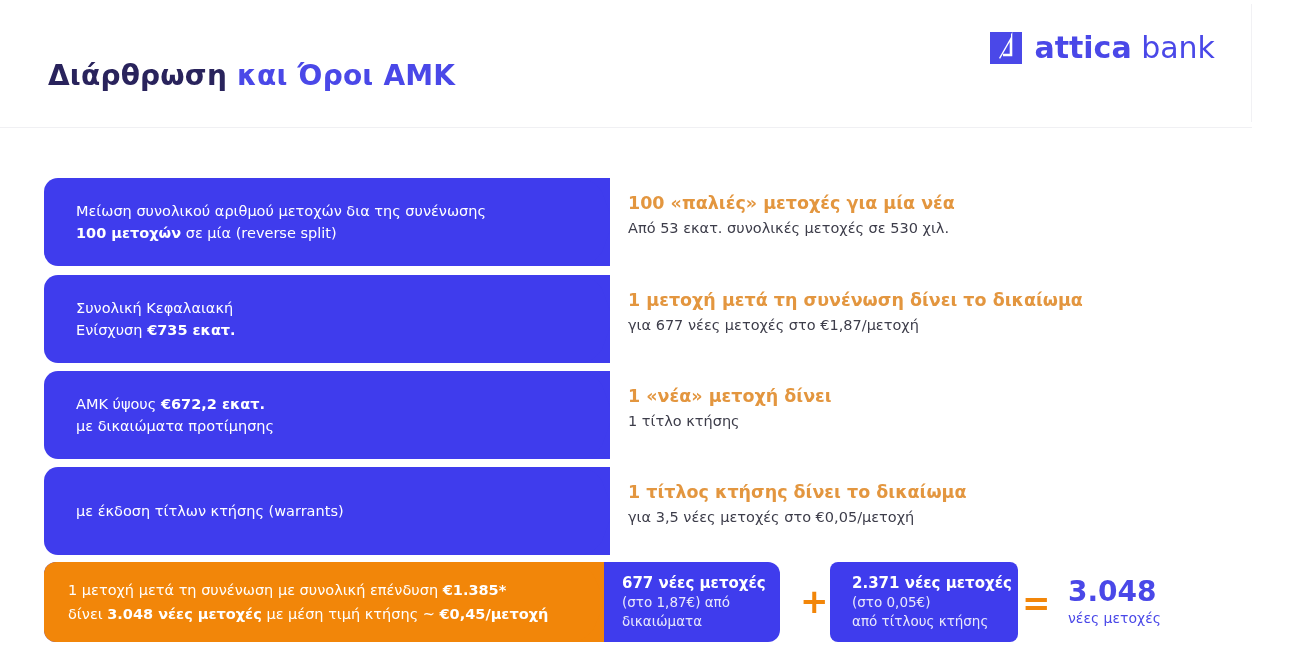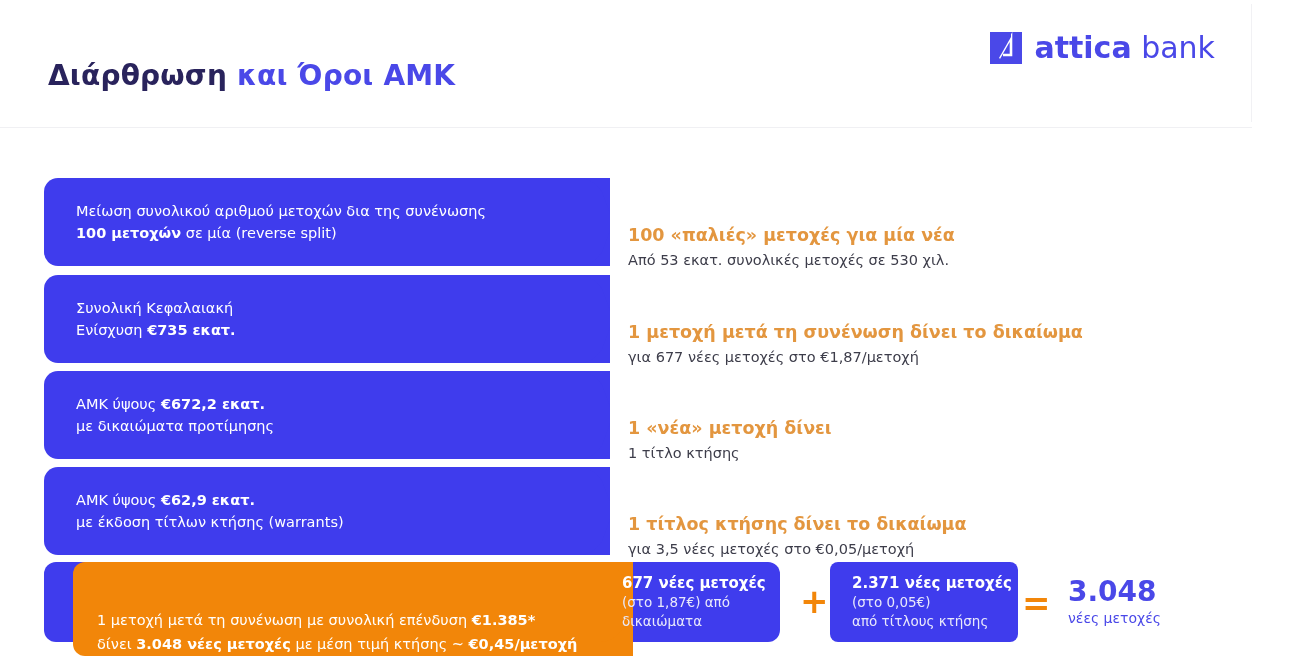--- a/index.html
+++ b/index.html
@@ -130,21 +130,20 @@
     left: 628px;
     top: 12px;
     width: 620px;
   }
   .rt-head {
     color: #e3963f;
     font-size: 17.5px;
     font-weight: bold;
     line-height: 26px;
     white-space: nowrap;
-    margin-top: 32px;
   }
   .rt-sub {
     color: #3d3d4a;
     font-size: 14.5px;
     line-height: 24px;
     white-space: nowrap;
   }
 
   
   #summary {
@@ -161,29 +160,28 @@
     width: 736px;
     height: 80px;
     background: #3f3ced;
     border-radius: 12px;
   }
   #summary-orange {
     position: absolute;
     left: 44px;
     top: 0;
     width: 560px;
-    height: 94px;
+    height: 80px;
     background: #f28609;
     border-radius: 12px 0 0 12px;
     display: flex;
     flex-direction: column;
-    justify-content: flex-end;
+    justify-content: center;
     box-sizing: border-box;
     padding-left: 24px;
-    margin-left: 29px;
   }
   #summary-orange::after {
     content: "";
     position: absolute;
     left: 508px;
     top: 0;
     width: 54px;
     height: 80px;
     background: #f28609;
     -webkit-clip-path: path("M0,0 L20,0 C28,0 36,5 42,14 L48,28 C52,35 52,45 48,52 L42,66 C36,75 28,80 20,80 L0,80 Z");
@@ -306,21 +304,20 @@
         <div class="ab-line">με δικαιώματα προτίμησης</div>
       </div>
       <div class="rt">
         <div class="rt-head">1 «νέα» μετοχή δίνει</div>
         <div class="rt-sub">1 τίτλο κτήσης</div>
       </div>
     </div>
 
     <div class="row" style="top:339px;">
       <div class="arrow-box">
-        <div class="ab-line"><span>ΑΜΚ ύψους </span><b>€62,9 εκατ.</b></div>
         <div class="ab-line">με έκδοση τίτλων κτήσης (warrants)</div>
       </div>
       <div class="rt">
         <div class="rt-head">1 τίτλος κτήσης δίνει το δικαίωμα</div>
         <div class="rt-sub">για 3,5 νέες μετοχές στο €0,05/μετοχή</div>
       </div>
     </div>
   </div>
 
   <div id="summary">

